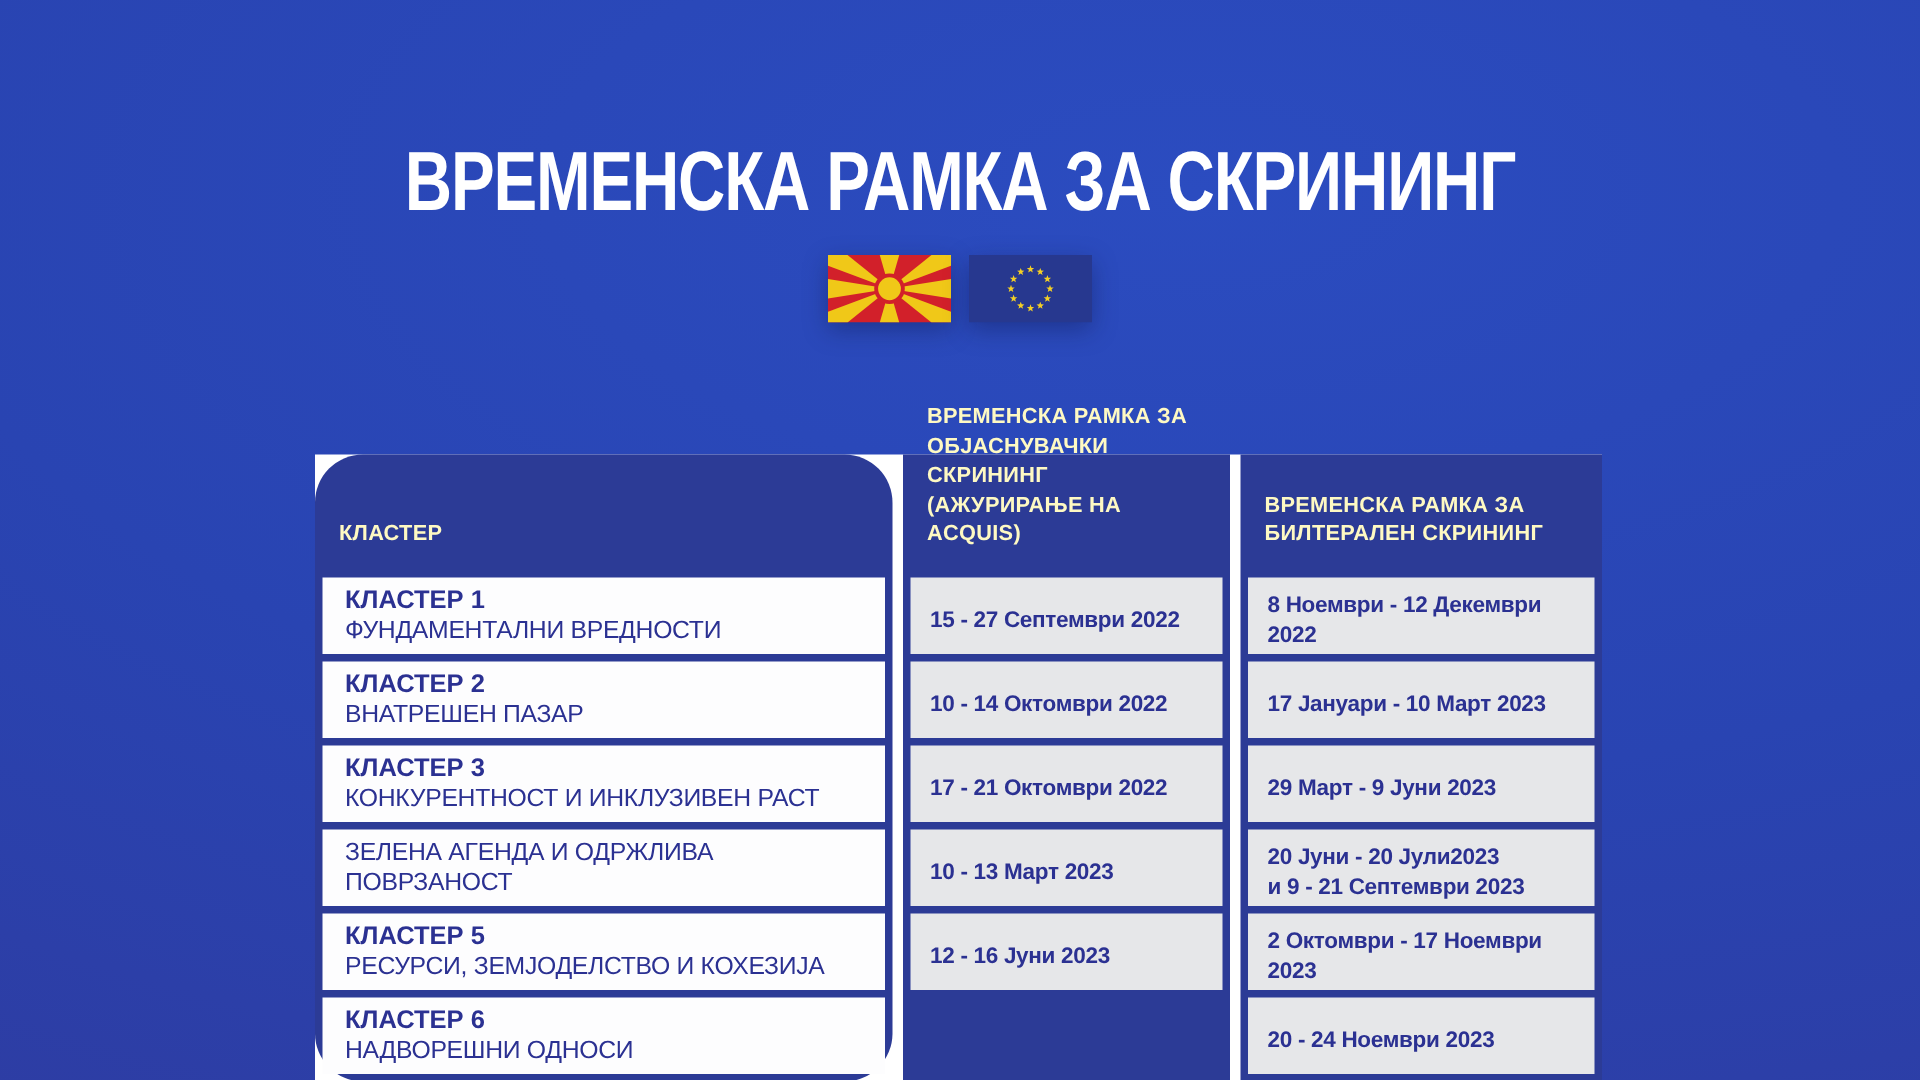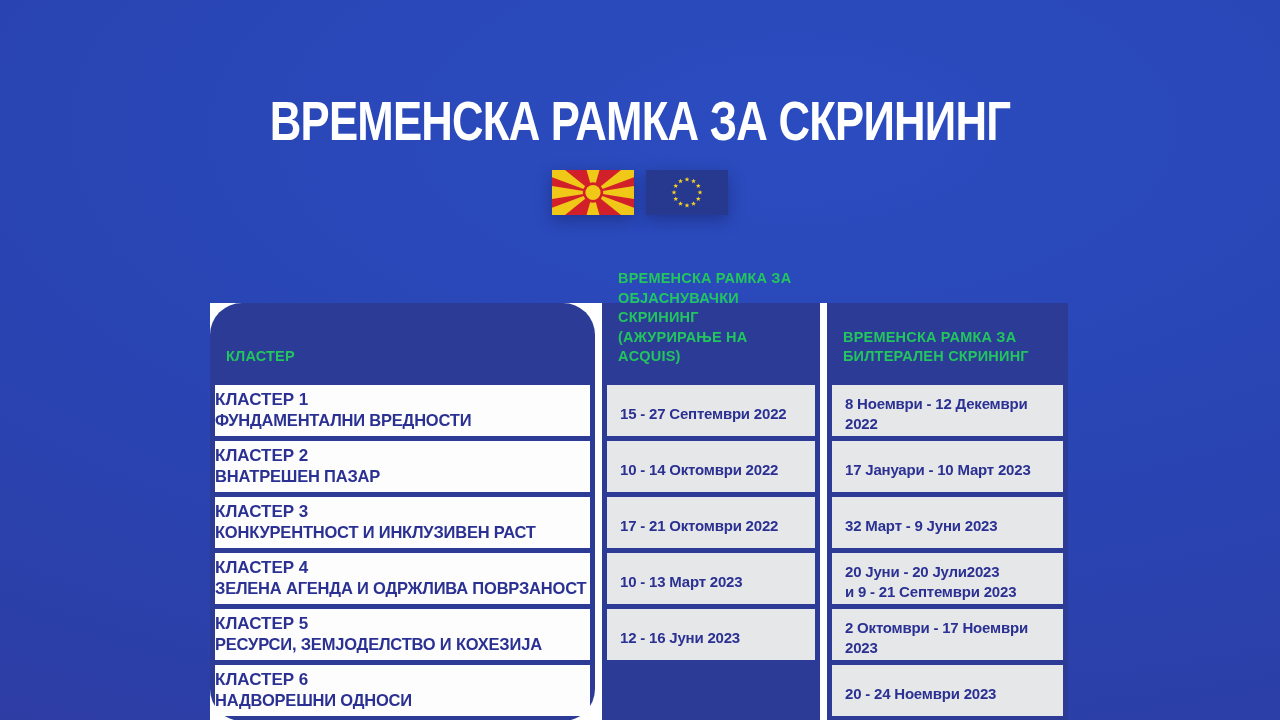--- a/index.html
+++ b/index.html
@@ -53,35 +53,36 @@
     display:flex;flex-direction:column;gap:5px;
     padding:0 5px 5px 5px;
   }
   .col-cluster{width:385px;border-radius:32px;}
   .col-explanatory{width:218px;}
   .col-bilateral{width:241px;}
 
   .th{
     height:77px;flex:none;
     display:flex;align-items:flex-end;
-    color:#22c55e;
+    color:#fef9c3;
     font-weight:bold;
     font-size:14.5px;line-height:1.35;
     letter-spacing:0.2px;
     padding:0 8px 13px 11px;
     white-space:pre-line;
   }
   .cell{height:51px;flex:none;}
   .col-cluster .cell{
     background:var(--cell-white);
     display:flex;flex-direction:column;justify-content:center;
+    padding-left:15px;
     color:var(--text-navy);
   }
   .cluster-no{font-weight:bold;font-size:17px;line-height:1.2;}
-  .cluster-name{font-weight:bold;font-size:16.5px;line-height:1.2;letter-spacing:-0.2px;}
+  .cluster-name{font-weight:normal;font-size:16.5px;line-height:1.2;letter-spacing:-0.2px;}
   .col-explanatory .cell,
   .col-bilateral .cell{
     background:var(--cell-gray);
     display:flex;align-items:center;
     padding:6px 4px 0 13px;
     color:var(--text-navy);
     font-weight:bold;font-size:15px;line-height:1.3;
     letter-spacing:-0.2px;
     white-space:pre-line;
   }
@@ -141,21 +142,20 @@
       </div>
       <div class="cell">
         <div class="cluster-no">КЛАСТЕР 2</div>
         <div class="cluster-name">ВНАТРЕШЕН ПАЗАР</div>
       </div>
       <div class="cell">
         <div class="cluster-no">КЛАСТЕР 3</div>
         <div class="cluster-name">КОНКУРЕНТНОСТ И ИНКЛУЗИВЕН РАСТ</div>
       </div>
       <div class="cell">
-        <div class="cluster-no">КЛАСТЕР 4</div>
         <div class="cluster-name">ЗЕЛЕНА АГЕНДА И ОДРЖЛИВА ПОВРЗАНОСТ</div>
       </div>
       <div class="cell">
         <div class="cluster-no">КЛАСТЕР 5</div>
         <div class="cluster-name">РЕСУРСИ, ЗЕМЈОДЕЛСТВО И КОХЕЗИЈА</div>
       </div>
       <div class="cell">
         <div class="cluster-no">КЛАСТЕР 6</div>
         <div class="cluster-name">НАДВОРЕШНИ ОДНОСИ</div>
       </div>
@@ -170,21 +170,21 @@
       <div class="cell">17 - 21 Октомври 2022</div>
       <div class="cell">10 - 13 Март 2023</div>
       <div class="cell">12 - 16 Јуни 2023</div>
     </div>
 
     <div class="col col-bilateral">
       <div class="th">ВРЕМЕНСКА РАМКА ЗА
 БИЛТЕРАЛЕН СКРИНИНГ</div>
       <div class="cell">8 Ноември - 12 Декември 2022</div>
       <div class="cell">17 Јануари - 10 Март 2023</div>
-      <div class="cell">32 Март - 9 Јуни 2023</div>
+      <div class="cell">29 Март - 9 Јуни 2023</div>
       <div class="cell">20 Јуни - 20 Јули2023
 и 9 - 21 Септември 2023</div>
       <div class="cell">2 Октомври - 17 Ноември 2023</div>
       <div class="cell">20 - 24 Ноември 2023</div>
     </div>
 
   </div>
 </div>
 
 </body></html>

